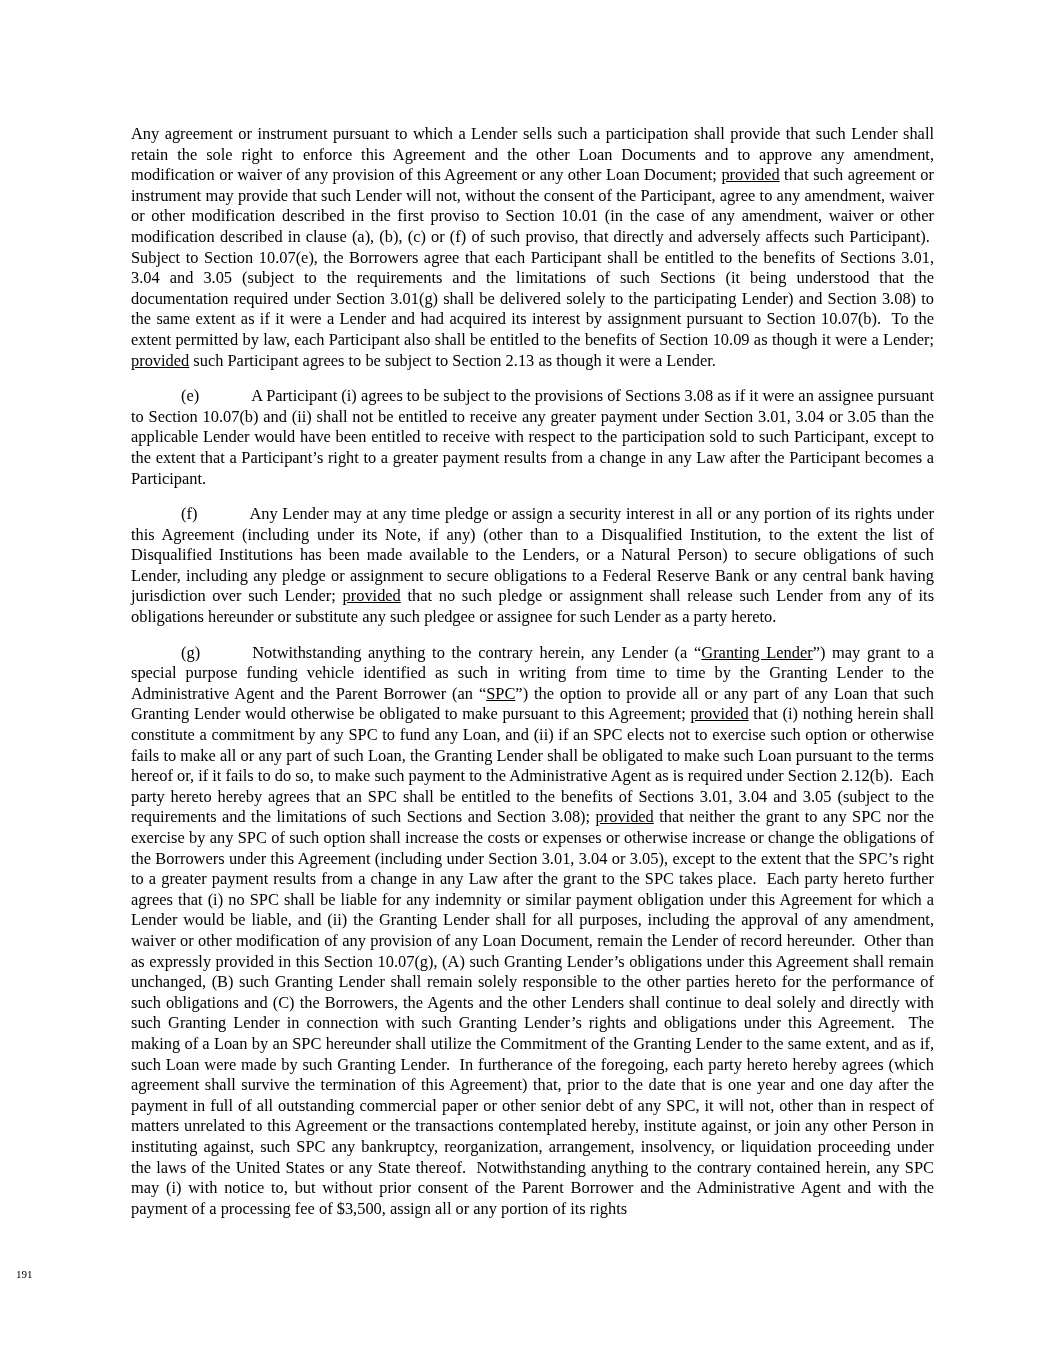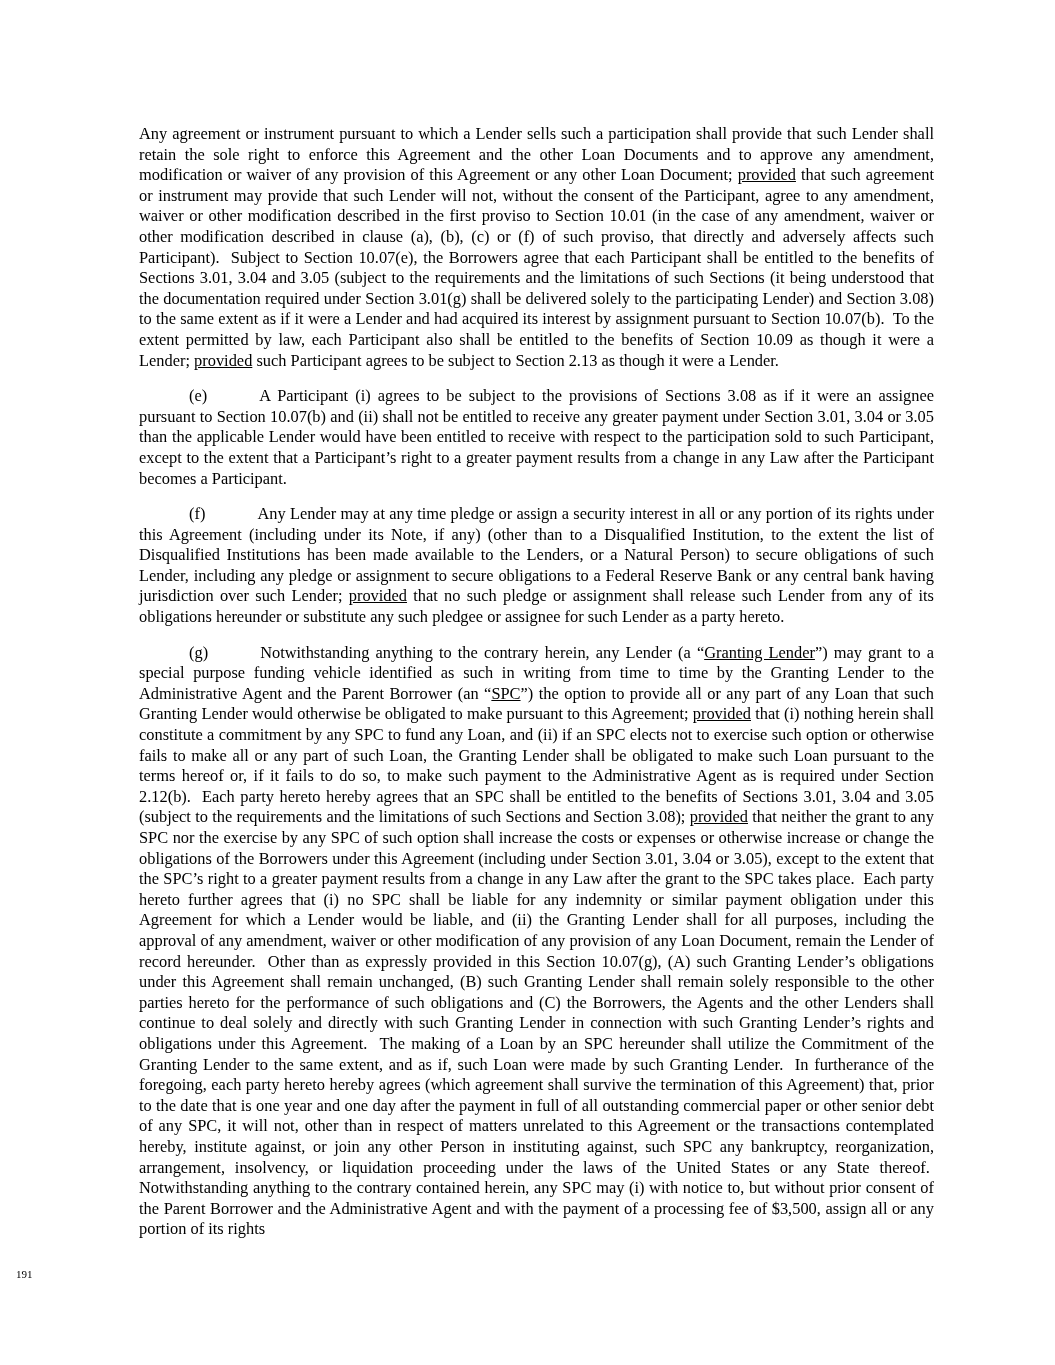--- a/index.html
+++ b/index.html
@@ -16,21 +16,21 @@
     color: #000000;
     overflow: hidden;
   }
   .content {
     position: absolute;
     left: 123px;
     top: 124px;
     width: 811px;
   }
   p.para {
-    margin: 0 0 15px 16px;
+    margin: 0 0 15px 8px;
     font-size: 16.4px;
     line-height: 20.6px;
     text-align: justify;
     text-justify: inter-word;
   }
   p.para.lettered {
     text-indent: 50px;
   }
   .tab {
     display: inline-block;

